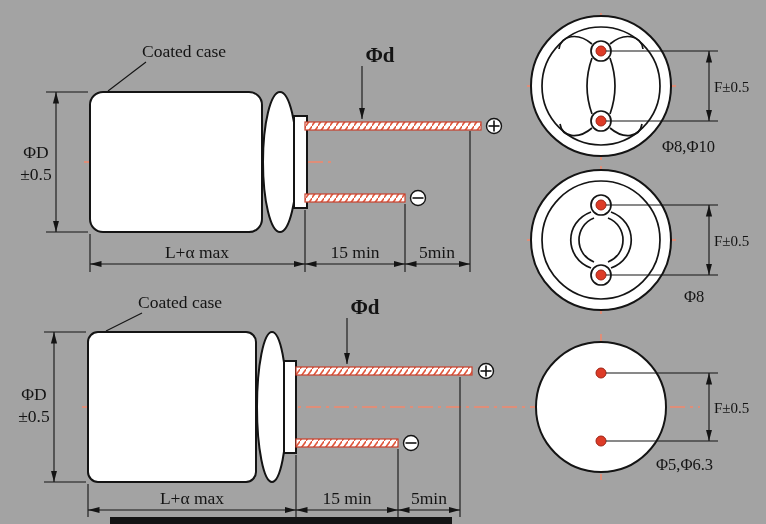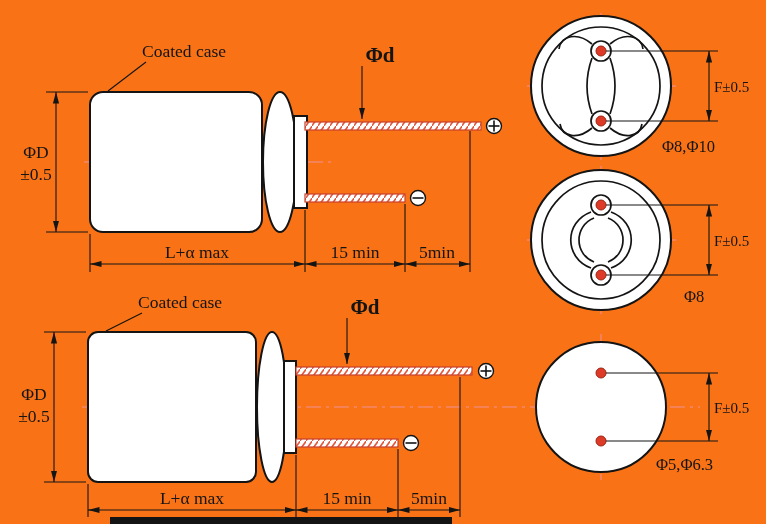--- a/index.html
+++ b/index.html
@@ -1,16 +1,16 @@
 <!DOCTYPE html>
 <html><head>
 <meta charset="utf-8">
 <style>
   html,body{margin:0;padding:0;background:#ffffff;}
-  .stage{width:766px;height:524px;position:relative;background:#f97316;overflow:hidden;}
+  .stage{width:766px;height:524px;position:relative;background:#a3a3a3;overflow:hidden;}
   svg{display:block;}
   text{font-family:"Liberation Serif", serif;fill:#141414;}
   .t17{font-size:17.5px;}
   .t20b{font-size:21px;font-weight:bold;}
   .t15{font-size:15px;}
   .t16{font-size:16.5px;}
   .body{stroke:#141414;stroke-width:2;fill:#ffffff;}
   .thin{stroke:#141414;stroke-width:1.1;fill:none;}
   .vent{stroke:#141414;stroke-width:1.7;fill:none;}
   .rim{stroke:#141414;stroke-width:2;fill:#ffffff;}

